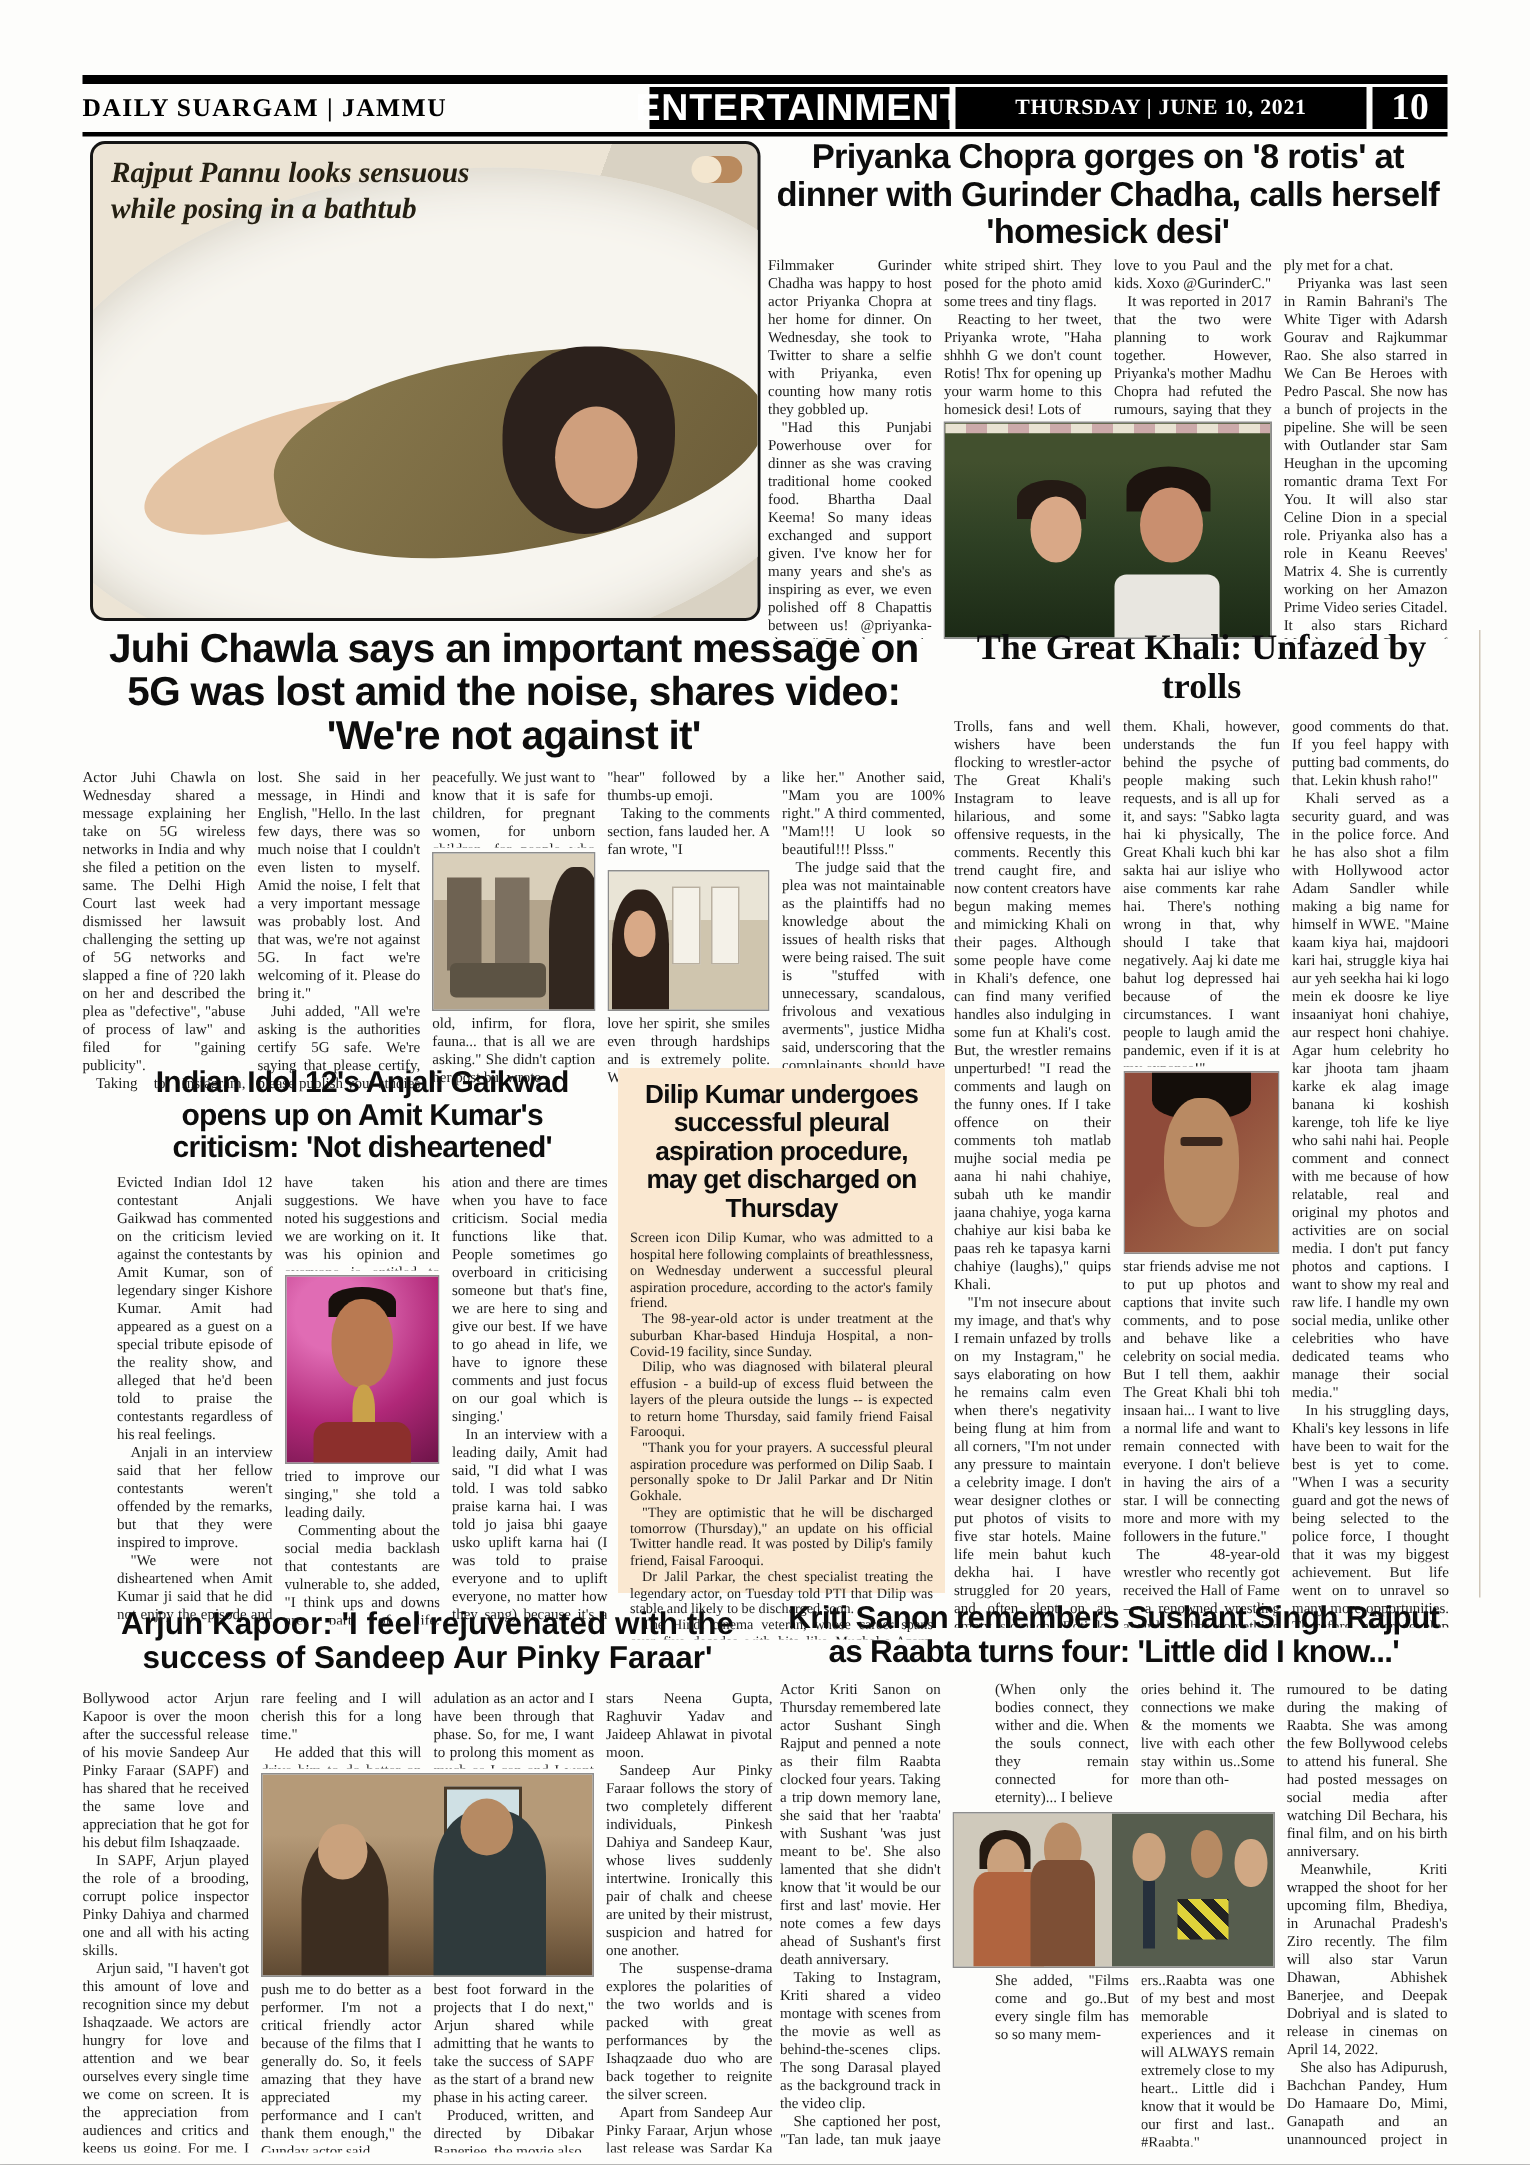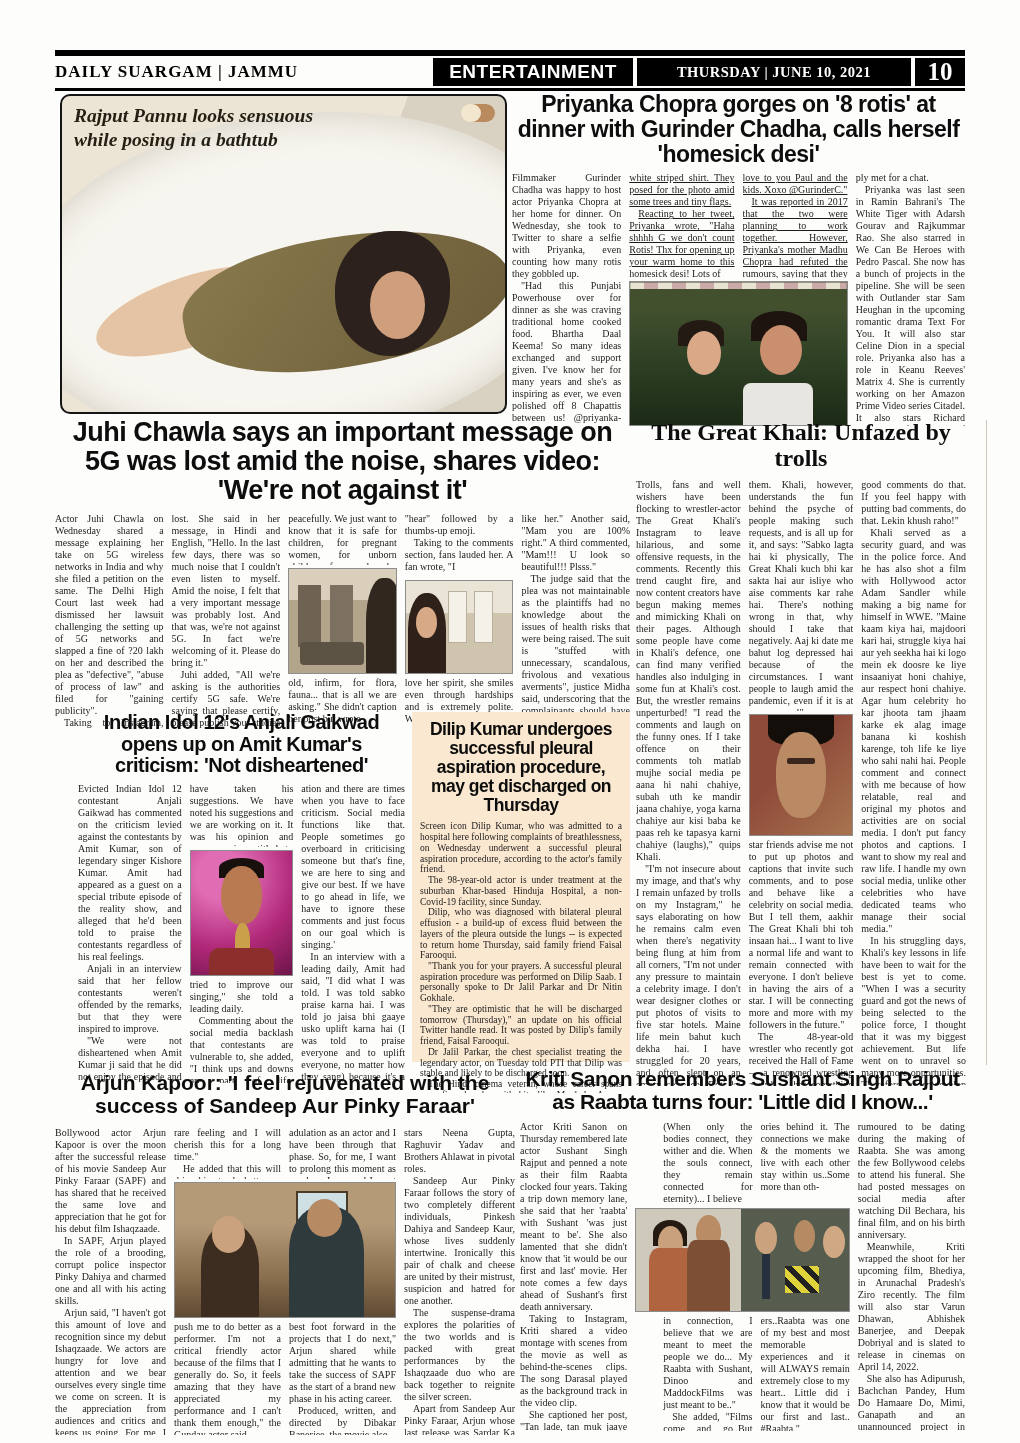--- a/index.html
+++ b/index.html
@@ -2,21 +2,21 @@
 <html><head>
 <meta charset="utf-8">
 <style>
   html,body{margin:0;padding:0;background:#9a9a9a;}
   .page{position:relative;width:1020px;height:1443px;background:#fdfdfb;font-family:"Liberation Serif",serif;color:#1c1c1c;overflow:hidden;box-shadow:0 0 8px rgba(0,0,0,.4);}
   
   .top-rule{position:absolute;left:55px;top:50px;width:910px;height:6px;background:#000;}
   .header{position:absolute;left:55px;top:58px;width:910px;height:28px;display:flex;}
   .masthead{flex:1;display:flex;align-items:center;font-weight:bold;font-size:17px;letter-spacing:1px;color:#000;}
   .hbox{background:#000;color:#fff;display:flex;align-items:center;justify-content:center;margin-left:4px;}
-  .section-box{width:200px;font-family:"Liberation Sans",sans-serif;font-weight:bold;font-size:19px;letter-spacing:.5px;}
+  .section-box{width:200px;font-family:"Liberation Sans",sans-serif;font-weight:bold;font-size:25px;letter-spacing:.5px;}
   .date-box{width:274px;font-weight:bold;font-size:14.5px;letter-spacing:.5px;}
   .pagenum-box{width:50px;font-weight:bold;font-size:25px;}
   .header-rule{position:absolute;left:55px;top:88px;width:910px;height:3px;background:#000;}
   .edge-rule{position:absolute;left:986px;top:420px;width:1px;height:645px;background:#cfc6b8;}
   
   .article{position:absolute;}
   .hl{font-family:"Liberation Sans",sans-serif;font-weight:700;text-align:center;line-height:1.08;color:#0d0d0d;letter-spacing:-.5px;margin:0;}
   .hl-serif{font-family:"Liberation Serif",serif;letter-spacing:0;}
   .body{display:flex;gap:8px;overflow:hidden;}
   .col{flex:1;font-size:10px;line-height:1.2;text-align:justify;overflow:hidden;}
@@ -33,21 +33,21 @@
   .tp-body{position:absolute;left:120px;top:140px;width:330px;height:130px;border-radius:45% 55% 50% 50%;background:linear-gradient(135deg,#8a7a4e,#6b5c38);transform:rotate(-10deg);}
   .tp-leg{position:absolute;left:30px;top:180px;width:200px;height:70px;border-radius:50%;background:#e4c4a4;transform:rotate(-18deg);}
   .tp-hair{position:absolute;right:55px;top:135px;width:115px;height:125px;border-radius:50% 45% 55% 50%;background:#2c211c;}
   .tp-face{position:absolute;right:80px;top:175px;width:55px;height:68px;border-radius:50%;background:#cf9f7d;}
   .tp-logo{position:absolute;right:10px;top:8px;width:34px;height:18px;border-radius:9px;background:#f3e6cf;box-shadow:inset -14px 0 0 #b98a5e;}
   .tp-title{position:absolute;left:12px;top:8px;width:250px;margin:0;font-style:italic;font-weight:bold;font-size:19.5px;line-height:1.25;color:#241f12;}
   
   #priyanka{left:512px;top:92px;width:453px;height:320px;}
   #priyanka .hl{font-size:23px;}
   #priyanka .body{margin-top:6px;height:254px;}
-  #priyanka .texts{height:106px;text-decoration:underline;}
+  #priyanka .texts{height:106px;}
   .ph-priyanka{flex:1;margin-top:3px;background:linear-gradient(180deg,#42502e 0 18%,#2e4024 55%,#1c2a16 100%);}
   .pgp-bunting{left:0;top:0;width:100%;height:16px;background:repeating-linear-gradient(90deg,#e8e2d2 0 14px,#caa 14px 28px);clip-path:polygon(0 0,100% 0,100% 40%,0 40%);}
   .pgp-face1{left:26%;top:34%;width:34px;height:44px;border-radius:50%;background:#d9a887;}
   .pgp-hair1{left:22%;top:26%;width:46px;height:26px;border-radius:50% 50% 0 0;background:#241a14;}
   .pgp-face2{left:60%;top:30%;width:42px;height:50px;border-radius:50%;background:#c98f6f;}
   .pgp-hair2{left:56%;top:20%;width:56px;height:30px;border-radius:50% 50% 0 0;background:#1d140f;}
   .pgp-shirt{left:52%;top:70%;width:70px;height:45px;background:#e8e6e0;border-radius:8px 8px 0 0;}
   
   #juhi{left:55px;top:418px;width:575px;height:292px;}
   #juhi .hl{font-size:27px;}
@@ -322,21 +322,21 @@
           <div class="col">
               <p>push me to do better as a performer. I'm not a critical friendly actor because of the films that I generally do. So, it feels amazing that they have appreciated my performance and I can't thank them enough," the Gunday actor said.</p>
             </div>
           <div class="col">
               <p>best foot forward in the projects that I do next," Arjun shared while admitting that he wants to take the success of SAPF as the start of a brand new phase in his acting career.</p>
               <p>Produced, written, and directed by Dibakar Banerjee, the movie also</p>
             </div>
         </div>
       </div>
       <div class="col">
-          <p>stars Neena Gupta, Raghuvir Yadav and Brothers Ahlawat in pivotal roles.</p>
+          <p>stars Neena Gupta, Raghuvir Yadav and Jaideep Ahlawat in pivotal moon.</p>
           <p>Sandeep Aur Pinky Faraar follows the story of two completely different individuals, Pinkesh Dahiya and Sandeep Kaur, whose lives suddenly intertwine. Ironically this pair of chalk and cheese are united by their mistrust, suspicion and hatred for one another.</p>
           <p>The suspense-drama explores the polarities of the two worlds and is packed with great performances by the Ishaqzaade duo who are back together to reignite the silver screen.</p>
           <p>Apart from Sandeep Aur Pinky Faraar, Arjun whose last release was Sardar Ka Grandson, co-starring Rakul Preet Singh, also has Ek Villain Returns and Bhoot Police in the pipeline.</p>
         </div>
     </div>
   </div>
 
   <div id="kriti" class="article">
     <h1 class="hl">Kriti Sanon remembers Sushant Singh Rajput as Raabta turns four: 'Little did I know...'</h1>
     <div class="body">
@@ -361,21 +361,20 @@
           <div class="kr-head2"></div>
           <div class="kr-fig2"></div>
           <div class="kr-head3"></div>
           <div class="kr-tie"></div>
           <div class="kr-head4"></div>
           <div class="kr-head5"></div>
           <div class="kr-clap"></div>
         </div>
         <div class="texts" style="flex:1;">
           <div class="col">
-              <p>in connection, I believe that we are meant to meet the people we do... My Raabta with Sushant, Dinoo and MaddockFilms was just meant to be.."</p>
               <p>She added, "Films come and go..But every single film has so so many mem-</p>
             </div>
           <div class="col">
               <p>ers..Raabta was one of my best and most memorable experiences and it will ALWAYS remain extremely close to my heart.. Little did i know that it would be our first and last.. #Raabta."</p>
               <p>Kriti and Sushant were</p>
             </div>
         </div>
       </div>
       <div class="col">
           <p>rumoured to be dating during the making of Raabta. She was among the few Bollywood celebs to attend his funeral. She had posted messages on social media after watching Dil Bechara, his final film, and on his birth anniversary.</p>

